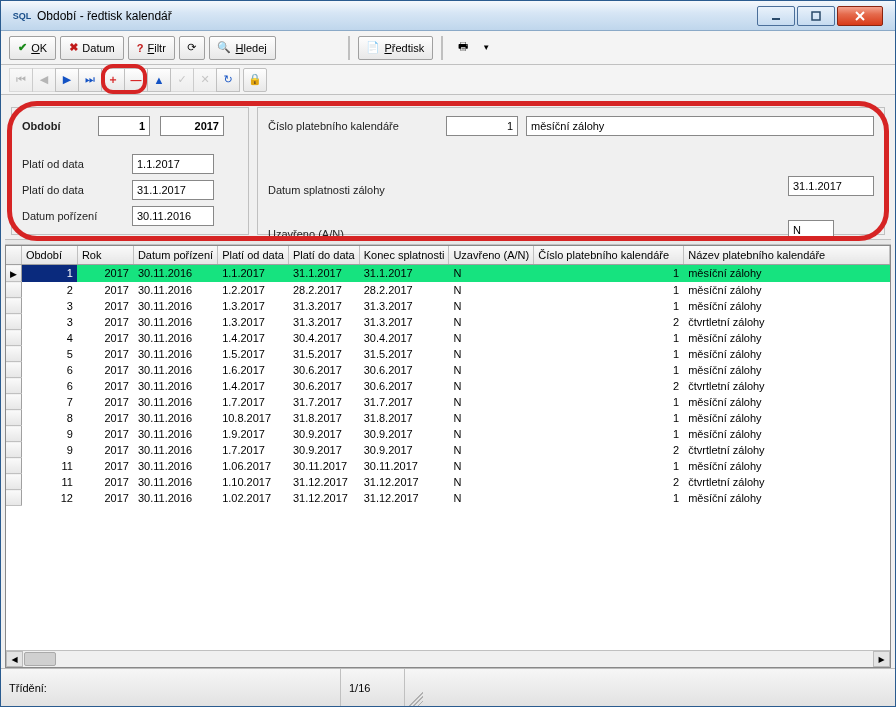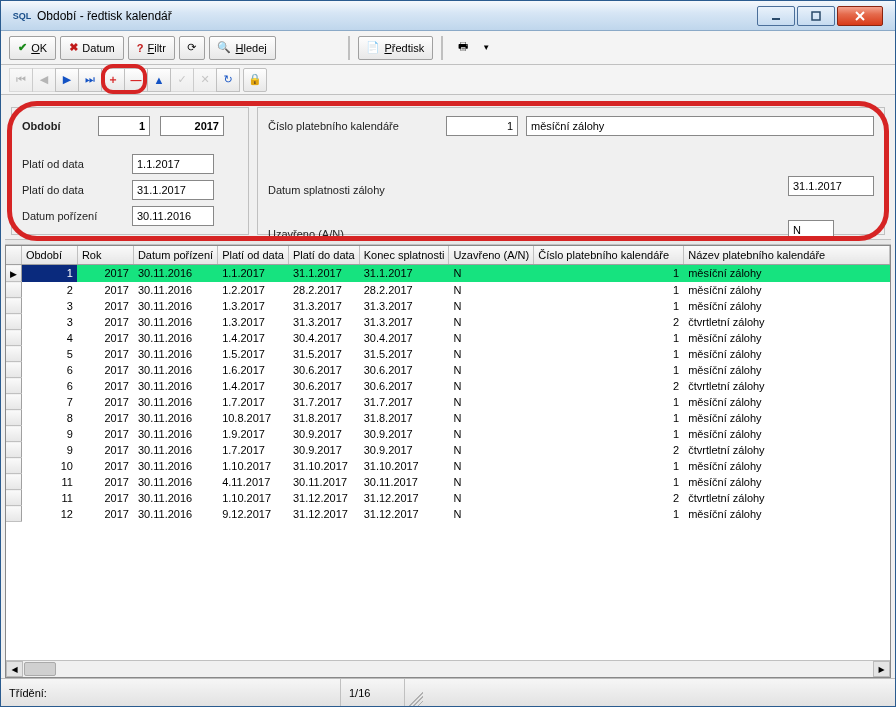--- a/index.html
+++ b/index.html
@@ -61,21 +61,21 @@
   table.grid td.rowhead { background: linear-gradient(#fafafa,#e6e6e6); border-right: 1px solid #a0a0a0; border-bottom: 1px solid #c0c0c0; width: 14px; text-align:center; }
   table.grid td.num { text-align: right; }
   tr.sel td:not(.rowhead) { background: #16e37f; }
   tr.sel td.obd { background: #0a2a7d; color: #fff; }
   tr.sel td.rowhead::before { content: "▶"; font-size: 9px; color: #000; }
   .grid-hscroll { height: 17px; background: #f0f0f0; border-top: 1px solid #c0c0c0; display: flex; align-items: center; }
   .grid-hscroll .btn { width: 17px; height: 16px; background: #e4e4e4; border: 1px solid #bbb; display: flex; align-items: center; justify-content: center; font-size: 8px; }
   .grid-hscroll .thumb { width: 32px; height: 14px; background: #d0d0d0; border: 1px solid #aaa; border-radius: 2px; margin-left: 1px; }
   .grid-hscroll .track { flex:1; }
   
-  .statusbar { height: 28px; background: linear-gradient(#f6f6f6,#e2e2e2); border-top: 1px solid #bcbcbc; display: flex; align-items: center; }
+  .statusbar { height: 38px; background: linear-gradient(#f6f6f6,#e2e2e2); border-top: 1px solid #bcbcbc; display: flex; align-items: center; }
   .statusbar .cell { padding: 0 8px; border-right: 1px solid #c0c0c0; height: 100%; display: flex; align-items: center; }
   .statusbar .cell.flex { flex: 1; }
   .sizer { width: 18px; height: 18px; align-self: flex-end; background:
     linear-gradient(135deg, transparent 60%, #b0b0b0 60%, #b0b0b0 64%, transparent 64%,
                     transparent 72%, #b0b0b0 72%, #b0b0b0 76%, transparent 76%,
                     transparent 84%, #b0b0b0 84%, #b0b0b0 88%, transparent 88%);
   }
 </style>
 </head>
 <body>
@@ -396,36 +396,24 @@
               <td>30.11.2016</td>
               <td>1.7.2017</td>
               <td>30.9.2017</td>
               <td>30.9.2017</td>
               <td>N</td>
               <td class="num">2</td>
               <td>čtvrtletní zálohy</td>
             </tr>
             <tr>
               <td class="rowhead"></td>
-              <td class="num obd">10</td>
-              <td class="num">2017</td>
-              <td>30.11.2016</td>
-              <td>1.10.2017</td>
-              <td>31.10.2017</td>
-              <td>31.10.2017</td>
-              <td>N</td>
-              <td class="num">1</td>
-              <td>měsíční zálohy</td>
-            </tr>
-            <tr>
-              <td class="rowhead"></td>
               <td class="num obd">11</td>
               <td class="num">2017</td>
               <td>30.11.2016</td>
-              <td>4.11.2017</td>
+              <td>1.06.2017</td>
               <td>30.11.2017</td>
               <td>30.11.2017</td>
               <td>N</td>
               <td class="num">1</td>
               <td>měsíční zálohy</td>
             </tr>
             <tr>
               <td class="rowhead"></td>
               <td class="num obd">11</td>
               <td class="num">2017</td>
@@ -435,21 +423,21 @@
               <td>31.12.2017</td>
               <td>N</td>
               <td class="num">2</td>
               <td>čtvrtletní zálohy</td>
             </tr>
             <tr>
               <td class="rowhead"></td>
               <td class="num obd">12</td>
               <td class="num">2017</td>
               <td>30.11.2016</td>
-              <td>9.12.2017</td>
+              <td>1.02.2017</td>
               <td>31.12.2017</td>
               <td>31.12.2017</td>
               <td>N</td>
               <td class="num">1</td>
               <td>měsíční zálohy</td>
             </tr>
           </tbody>
       </table>
     </div>
     <div class="grid-hscroll">

